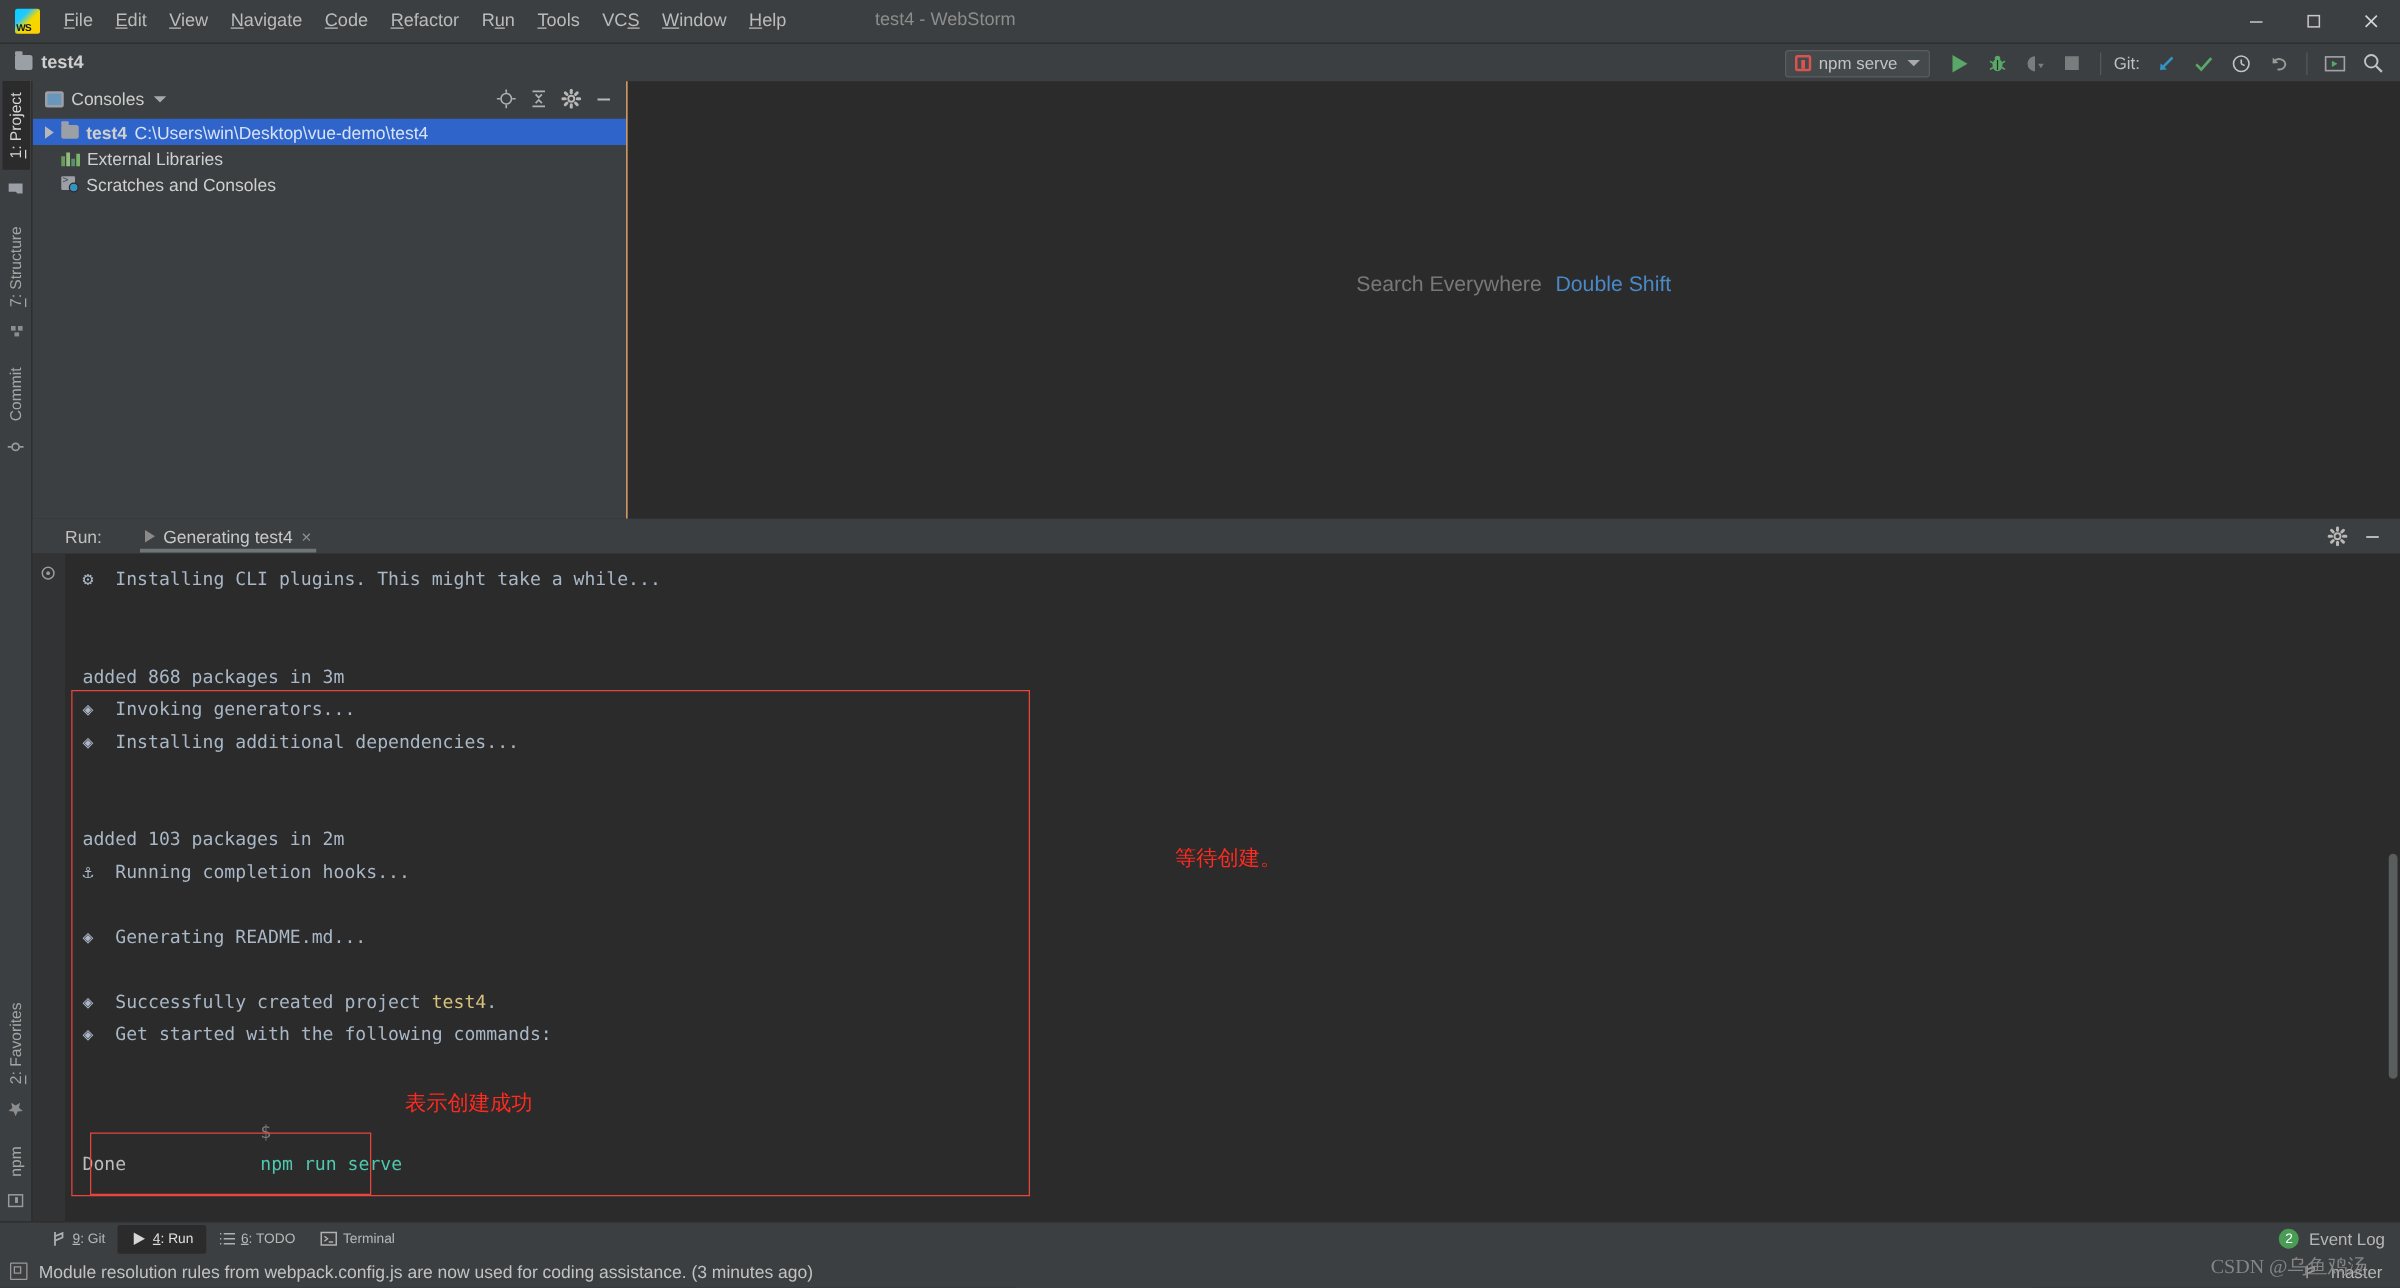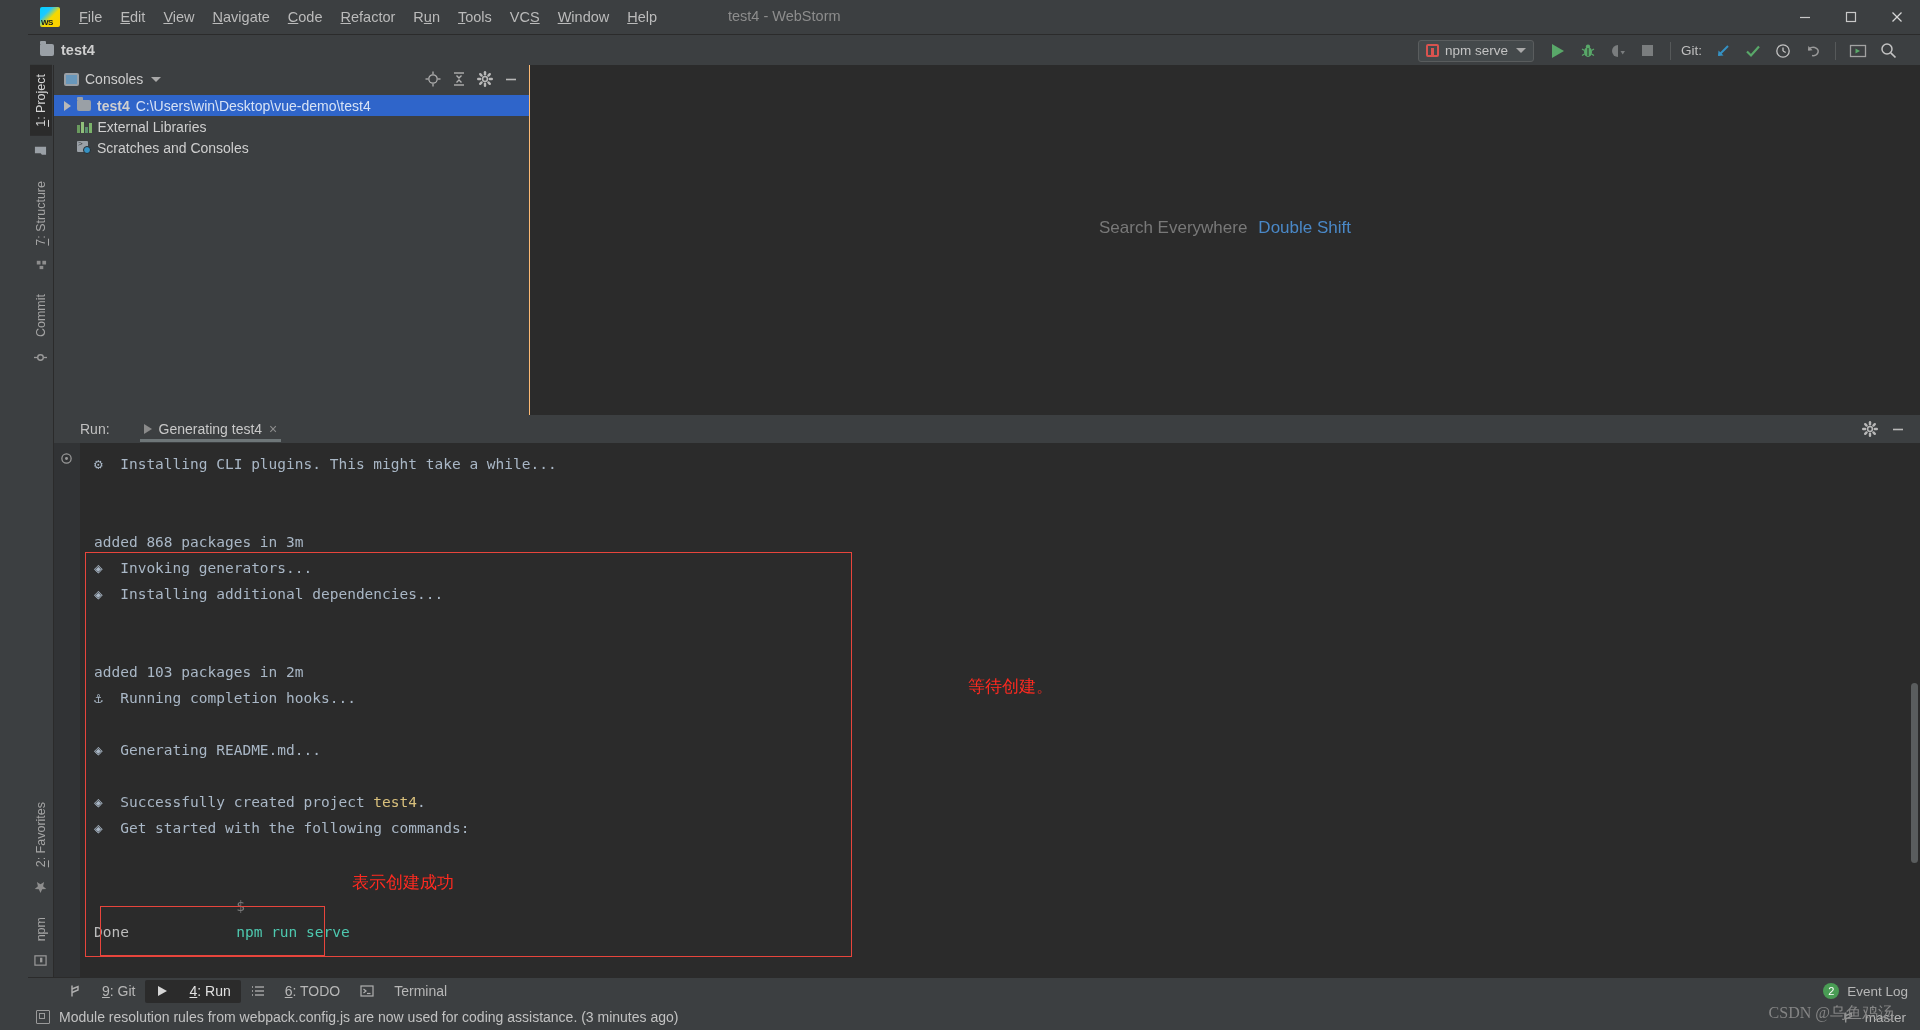--- a/index.html
+++ b/index.html
@@ -3,21 +3,21 @@
 <meta charset="utf-8">
 <style>
   * { box-sizing: border-box; margin: 0; padding: 0; }
   html, body {
     width: 1920px; height: 1030px;
     background: #3c3f41;
     font-family: "Liberation Sans", sans-serif;
     overflow: hidden;
     -webkit-font-smoothing: antialiased;
   }
-  .app { position: relative; width: 1920px; height: 1030px; display: flex; flex-direction: column; padding-left: 28px; }
+  .app { position: relative; width: 1920px; height: 1030px; display: flex; flex-direction: column; }
 
   
   .menubar {
     height: 34px; background: #3c3f41; display: flex; align-items: center;
     padding-left: 6px; position: relative; flex: 0 0 34px;
   }
   .ws-logo {
     width: 20px; height: 20px; margin: 0 10px 0 6px; border-radius: 2px;
     background: linear-gradient(135deg,#00d2ff 0%,#1fc8ff 30%,#f5d800 55%,#ffd000 100%);
     position: relative; flex: 0 0 20px;
@@ -48,21 +48,21 @@
   .crumb-folder {
     width: 14px; height: 12px; background: #9aa0a6; border-radius: 1px 2px 2px 2px; margin-right: 7px;
     position: relative; flex: 0 0 14px;
   }
   .crumb-folder::before {
     content:""; position:absolute; top:-3px; left:0; width:6px; height:3px;
     background:#9aa0a6; border-radius:1px 1px 0 0;
   }
   .crumb-text { font-size: 14.5px; color: #cfcfcf; font-weight: bold; }
   .toolbar-right {
-    position: absolute; right: 18px; top: 0; height: 31px; display: flex; align-items: center; gap: 2px;
+    position: absolute; right: 8px; top: 0; height: 31px; display: flex; align-items: center; gap: 2px;
   }
   .runconfig {
     display: flex; align-items: center; gap: 6px; height: 22px; padding: 0 7px;
     border: 1px solid #5a5d5e; border-radius: 3px; background: #44494b; margin-right: 8px;
   }
   .npm-sq {
     width: 13px; height: 13px; border: 2px solid #d9534f; border-radius: 2px; position: relative; flex:0 0 13px;
   }
   .npm-sq::after {
     content:""; position:absolute; left:3px; top:2px; width:3px; height:7px; background:#d9534f;
@@ -180,21 +180,21 @@
     position: absolute; color: #ff2a20; font-size: 17px;
     font-family: "DejaVu Sans", sans-serif; white-space: nowrap;
   }
 
   
   .bottom-bar {
     height: 27px; background: #3c3f41; display: flex; align-items: center; padding-left: 30px;
     flex: 0 0 27px; border-top: 1px solid #2b2b2b; position: relative;
   }
   .bt-btn {
-    display:flex; align-items:center; gap:20px; height: 23px; padding: 0 10px; font-size: 14px; color:#b7b7b7;
+    display:flex; align-items:center; gap:4px; height: 23px; padding: 0 10px; font-size: 11px; color:#b7b7b7;
     border-radius: 2px;
   }
   .bt-btn.active { background: #2b2b2b; color: #e0e0e0; }
   .bt-btn u { text-decoration: underline; }
   .bt-ic { width: 14px; height: 14px; flex: 0 0 14px; }
   .bottom-right { margin-left:auto; display:flex; align-items:center; gap:8px; padding-right:12px; }
   .evt-badge {
     width:16px;height:16px;border-radius:50%;background:#499c54;color:#fff;font-size:11px;
     display:flex;align-items:center;justify-content:center;
   }

